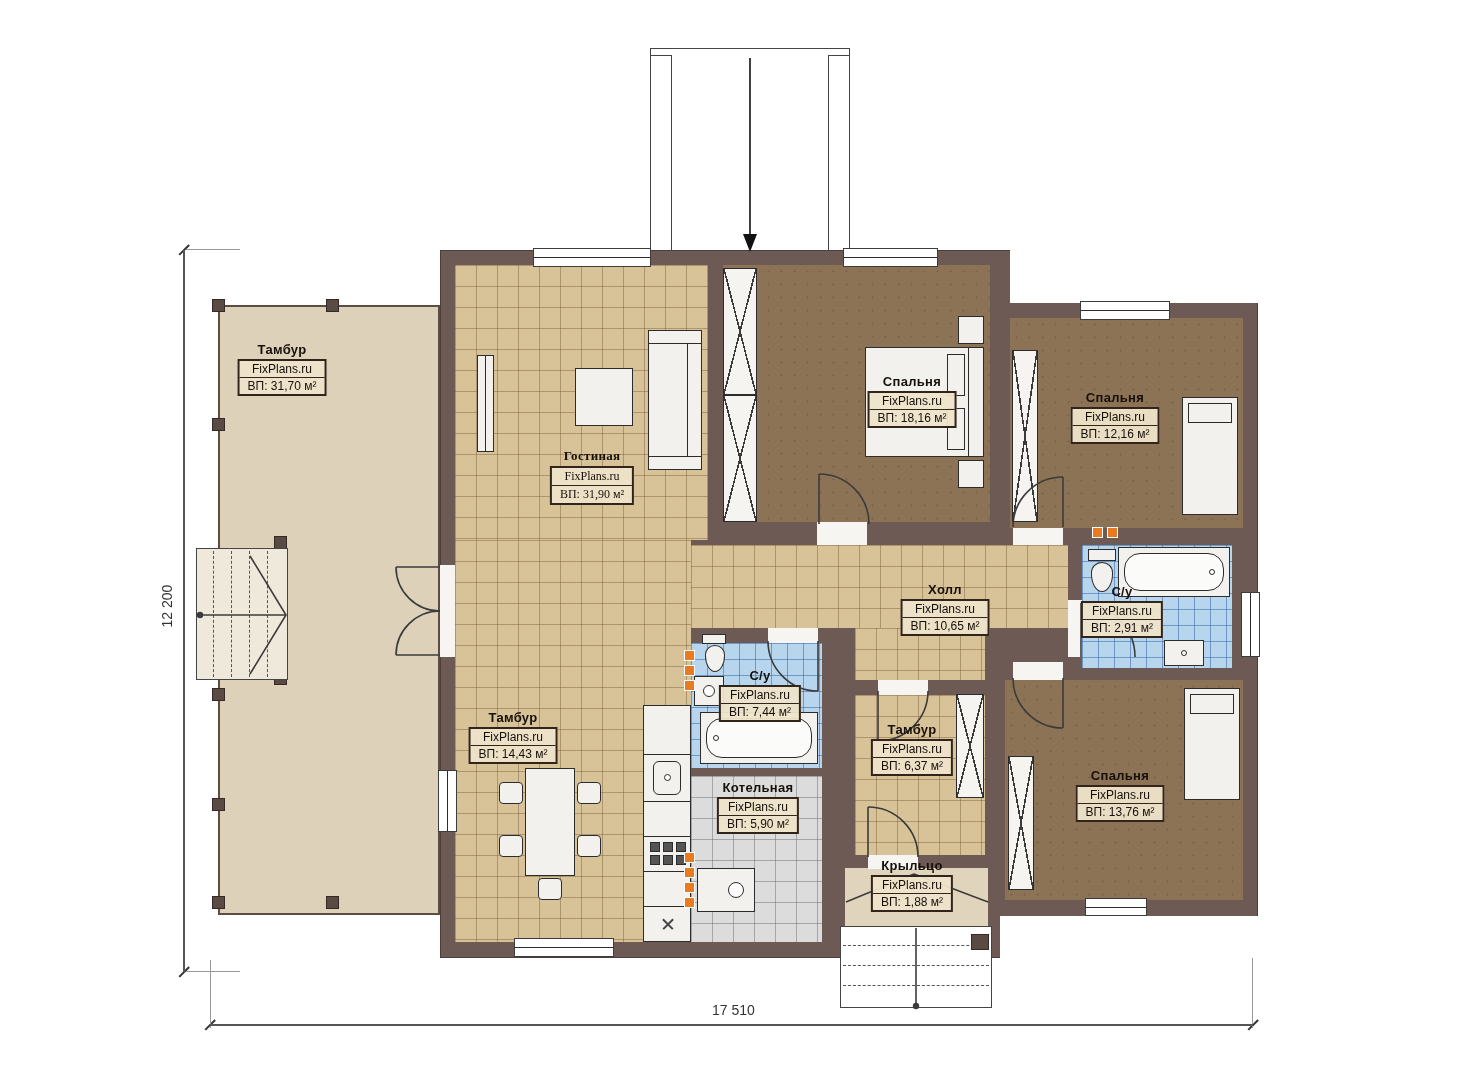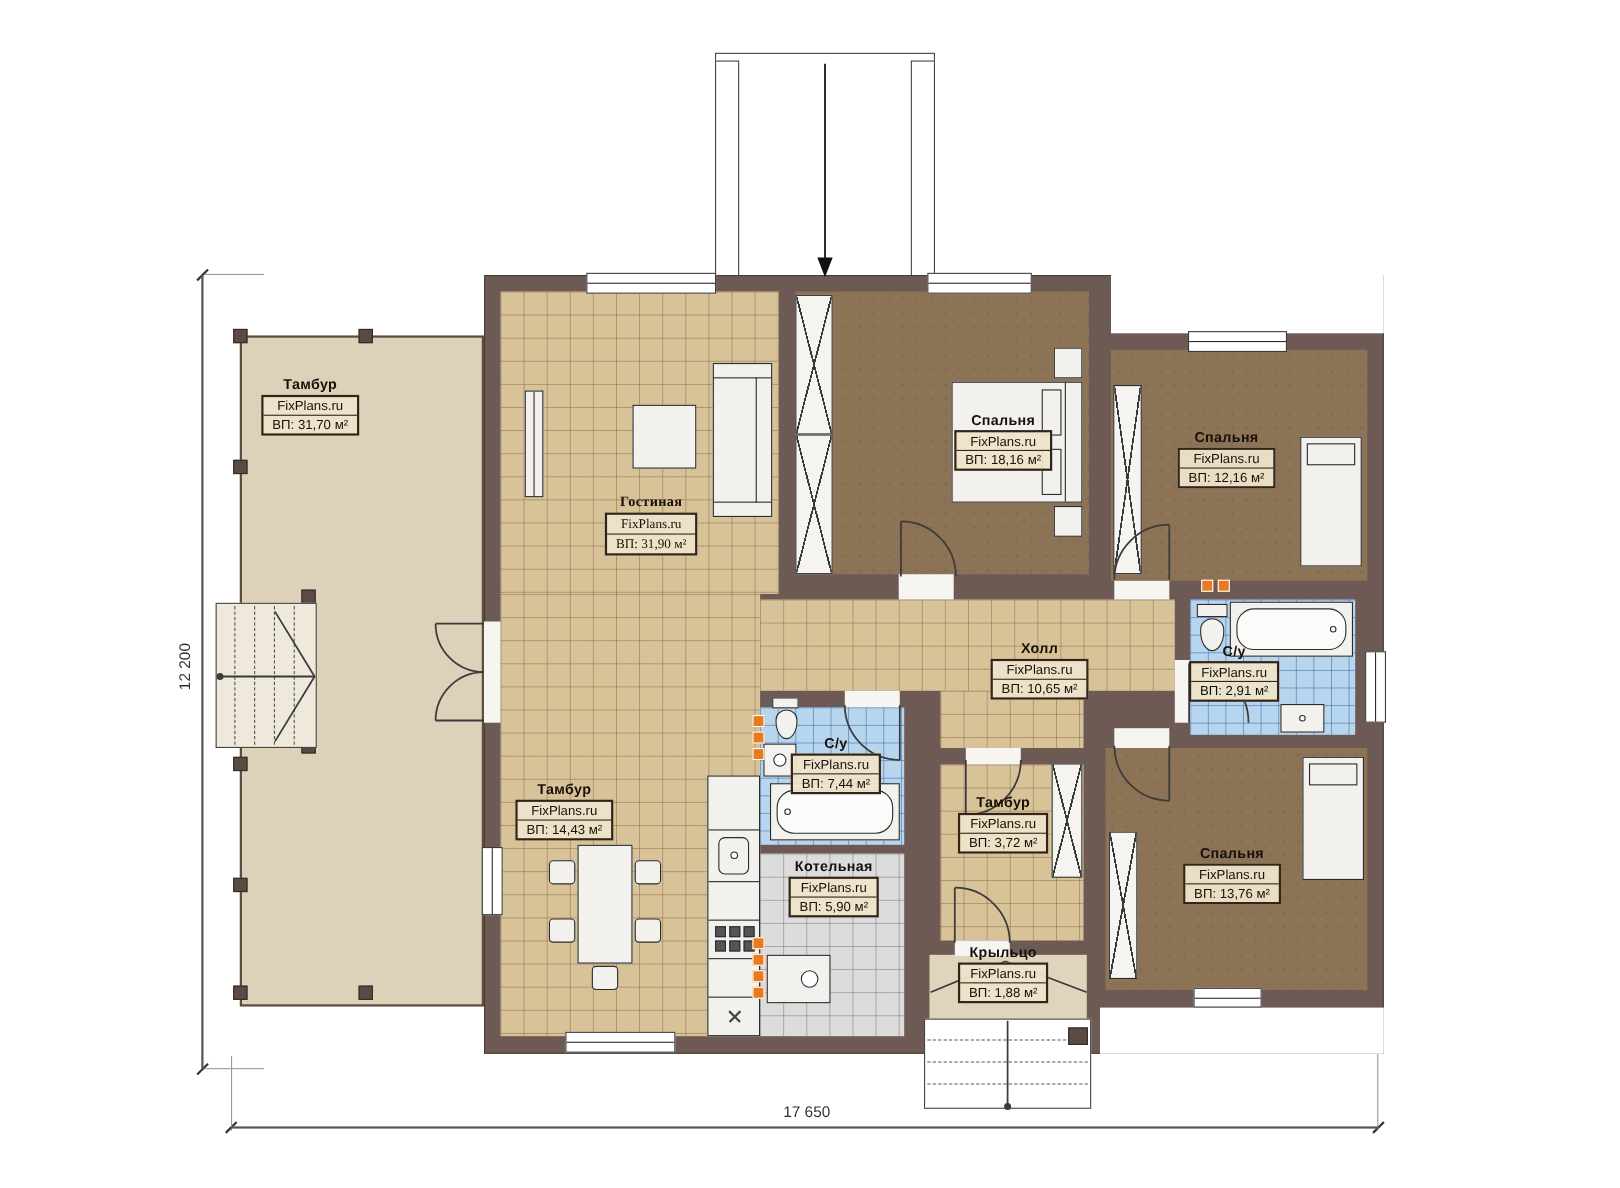--- a/index.html
+++ b/index.html
@@ -241,21 +241,21 @@
   <div class="abs post" style="left:971px;top:934px;width:18px;height:16px;z-index:4;"></div>
 
   <div class="abs dimline" style="left:183px;top:250px;width:1.5px;height:722px;z-index:1;"></div>
   <div class="tick" style="left:177px;top:249px;"></div>
   <div class="tick" style="left:177px;top:971px;"></div>
   <div class="dimtext" style="left:146px;top:598px;transform:rotate(-90deg);transform-origin:center;">12 200</div>
 
   <div class="abs dimline" style="left:210px;top:1024px;width:1043px;height:1.5px;z-index:1;"></div>
   <div class="tick" style="left:203px;top:1024px;"></div>
   <div class="tick" style="left:1246px;top:1024px;"></div>
-  <div class="dimtext" style="left:712px;top:1002px;">17 650</div>
+  <div class="dimtext" style="left:712px;top:1002px;">17 510</div>
 
   <div class="abs extline" style="left:186px;top:249px;width:54px;height:1px;"></div>
   <div class="abs extline" style="left:186px;top:971px;width:54px;height:1px;"></div>
   <div class="abs extline" style="left:210px;top:960px;width:1px;height:68px;"></div>
   <div class="abs extline" style="left:1252px;top:920px;width:1px;height:108px;"></div>
 
   <svg class="overlay" width="1473" height="1080" viewBox="0 0 1473 1080">
     <g stroke="#3b3b3b" stroke-width="1.6" fill="none">
       <path d="M 396 567 A 44 44 0 0 0 440 611"></path>
       <path d="M 440 567 L 396 567"></path>
@@ -342,21 +342,21 @@
     <div class="rname">С/у</div>
     <div class="rbox">
       <div class="rbrand">FixPlans.ru</div>
       <div class="rarea">ВП: 7,44 м²</div>
     </div>
   </div>
   <div class="rlabel" style="left:912px;top:722px;">
     <div class="rname">Тамбур</div>
     <div class="rbox">
       <div class="rbrand">FixPlans.ru</div>
-      <div class="rarea">ВП: 3,72 м²</div>
+      <div class="rarea">ВП: 6,37 м²</div>
     </div>
   </div>
   <div class="rlabel" style="left:758px;top:780px;">
     <div class="rname">Котельная</div>
     <div class="rbox">
       <div class="rbrand">FixPlans.ru</div>
       <div class="rarea">ВП: 5,90 м²</div>
     </div>
   </div>
   <div class="rlabel" style="left:1120px;top:768px;">

